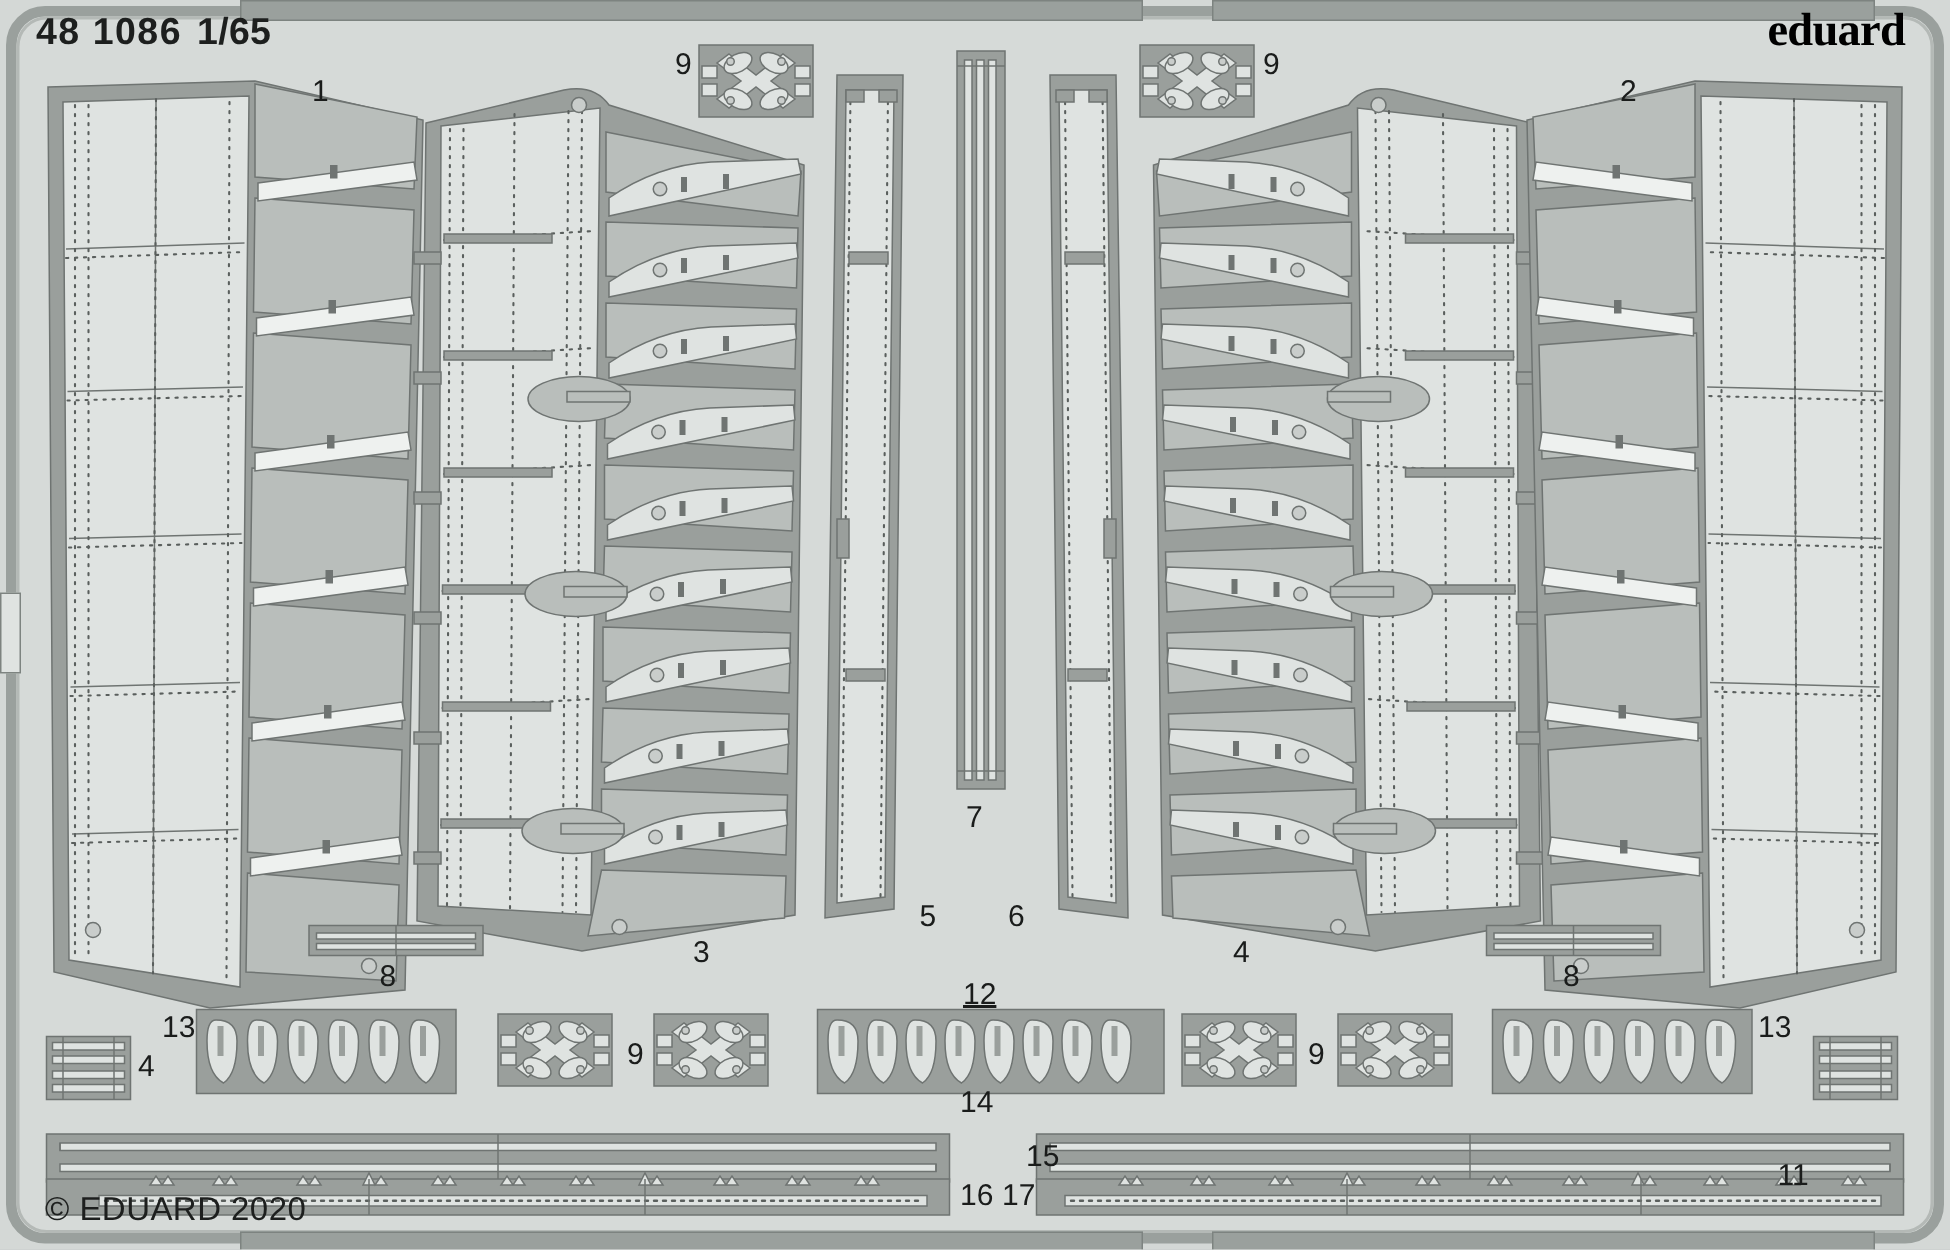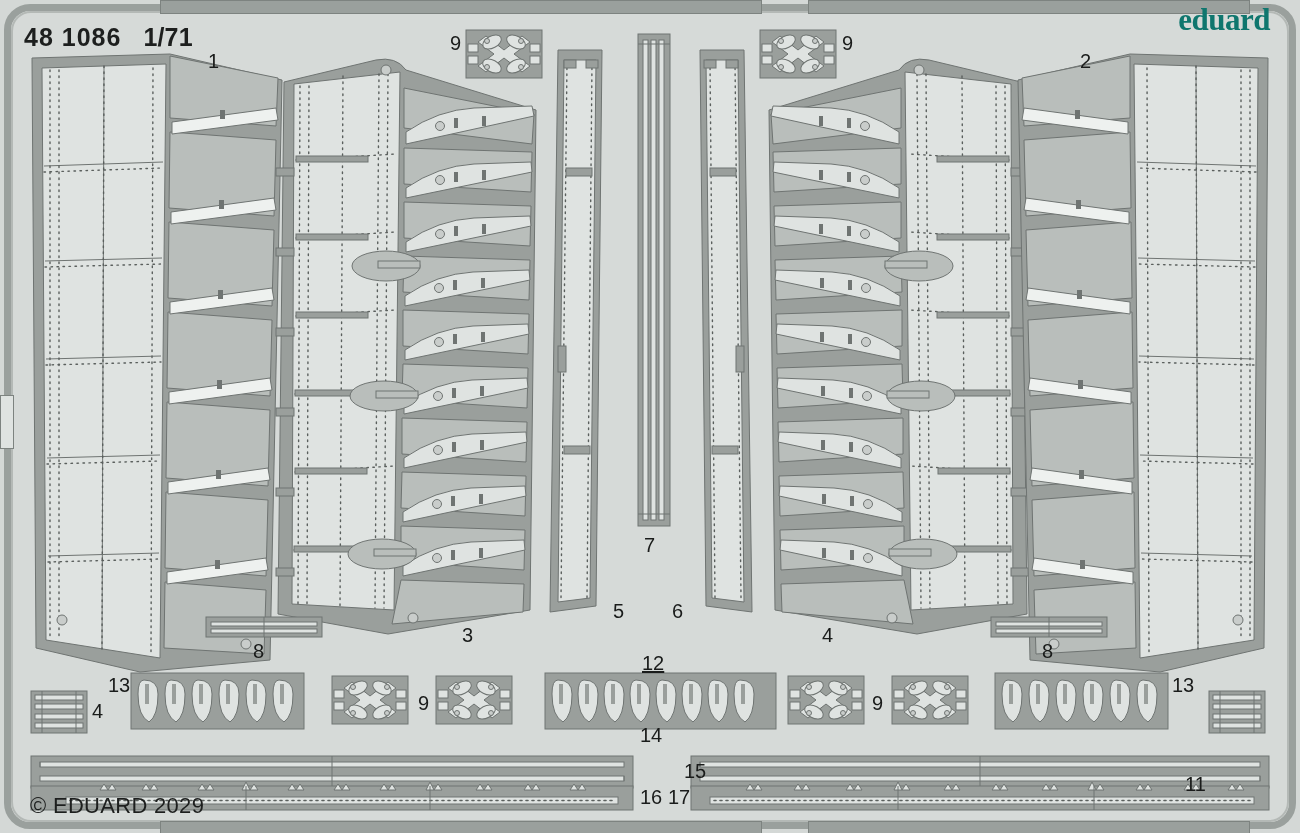--- a/index.html
+++ b/index.html
@@ -19,31 +19,31 @@
   }
   .frame-inner{
     position:absolute;left:11px;top:11px;width:1278px;height:811px;
     border:2px solid #b4b9b6;border-radius:20px;box-sizing:border-box;
     pointer-events:none;
   }
   
   .tab{position:absolute;background:#9aa09d;border:1px solid #7d8380;}
   
   .hdr{
-    position:absolute;left:24px;top:20px;height:34px;
-    display:flex;align-items:center;gap:16px;
+    position:absolute;left:24px;top:4px;height:34px;
+    display:flex;align-items:center;gap:4px;
     font-size:25px;font-weight:bold;color:#1d1f1e;letter-spacing:.2px;
     white-space:nowrap;z-index:40;
   }
   .hdr .cat{letter-spacing:1px;}
   .hdr .scale{margin-left:6px;}
   .logo{
     position:absolute;right:30px;top:2px;
     font-family:"Liberation Serif", serif;font-weight:bold;
-    font-size:31px;color:#0f766e;letter-spacing:-.5px;z-index:40;
+    font-size:31px;color:#000000;letter-spacing:-.5px;z-index:40;
   }
   .copy{
     position:absolute;left:30px;bottom:14px;
     font-size:22px;color:#1d1f1e;letter-spacing:.3px;z-index:40;
   }
   .made{
     position:absolute;right:34px;bottom:14px;
     font-size:22px;color:#1d1f1e;letter-spacing:.2px;z-index:40;
   }
   
@@ -67,25 +67,25 @@
   <div class="frame-inner"></div>
 
   <div class="tab" style="left:160px;top:0px;width:600px;height:12px;"></div>
   <div class="tab" style="left:808px;top:0px;width:440px;height:12px;"></div>
   <div class="tab" style="left:160px;top:821px;width:600px;height:12px;"></div>
   <div class="tab" style="left:808px;top:821px;width:440px;height:12px;"></div>
   <div class="tab" style="left:0px;top:395px;width:12px;height:52px;background:#dfe3e1;"></div>
 
   <div class="hdr">
     <span class="cat">48 1086</span>
-    <span class="scale">1/71</span>
+    <span class="scale">1/65</span>
   </div>
   <div class="logo">eduard</div>
 
-  <div class="copy">© EDUARD 2029</div>
+  <div class="copy">© EDUARD 2020</div>
 
   <div class="pe" style="left:20px;top:48px;">
     <svg width="290" height="625" viewBox="0 0 290 625">
 
       <path class="metal" d="M12 10 L150 6 L262 32 L250 612 L120 624 L16 600 Z"></path>
 
       <path class="light" d="M22 20 L146 16 L140 610 L26 592 Z"></path>
 
       <g stroke="#6f7472" stroke-width="1" fill="none">
         <path d="M24 118 L143 114"></path>

